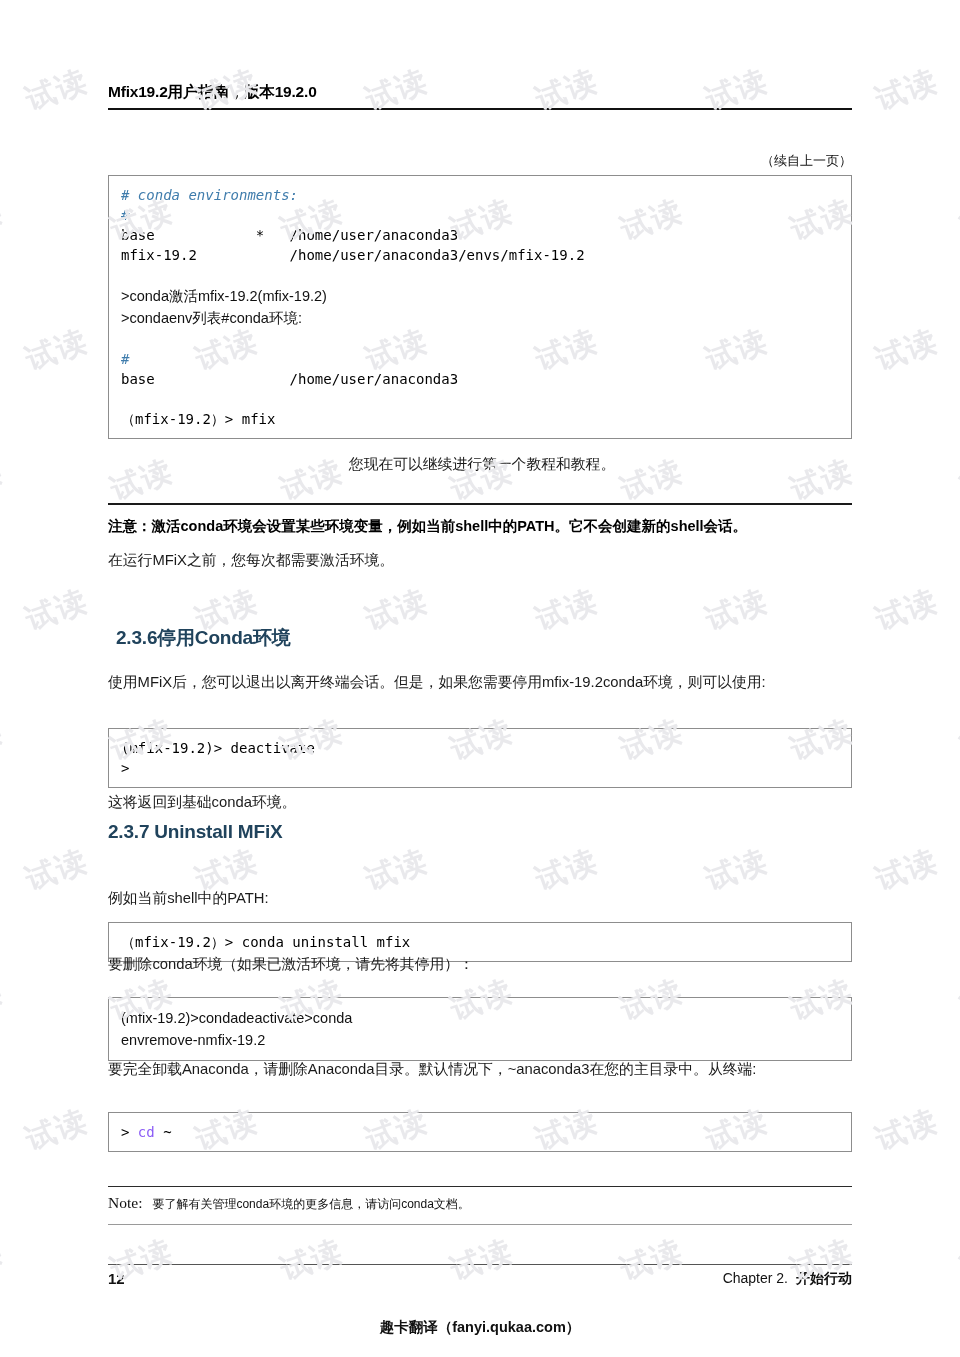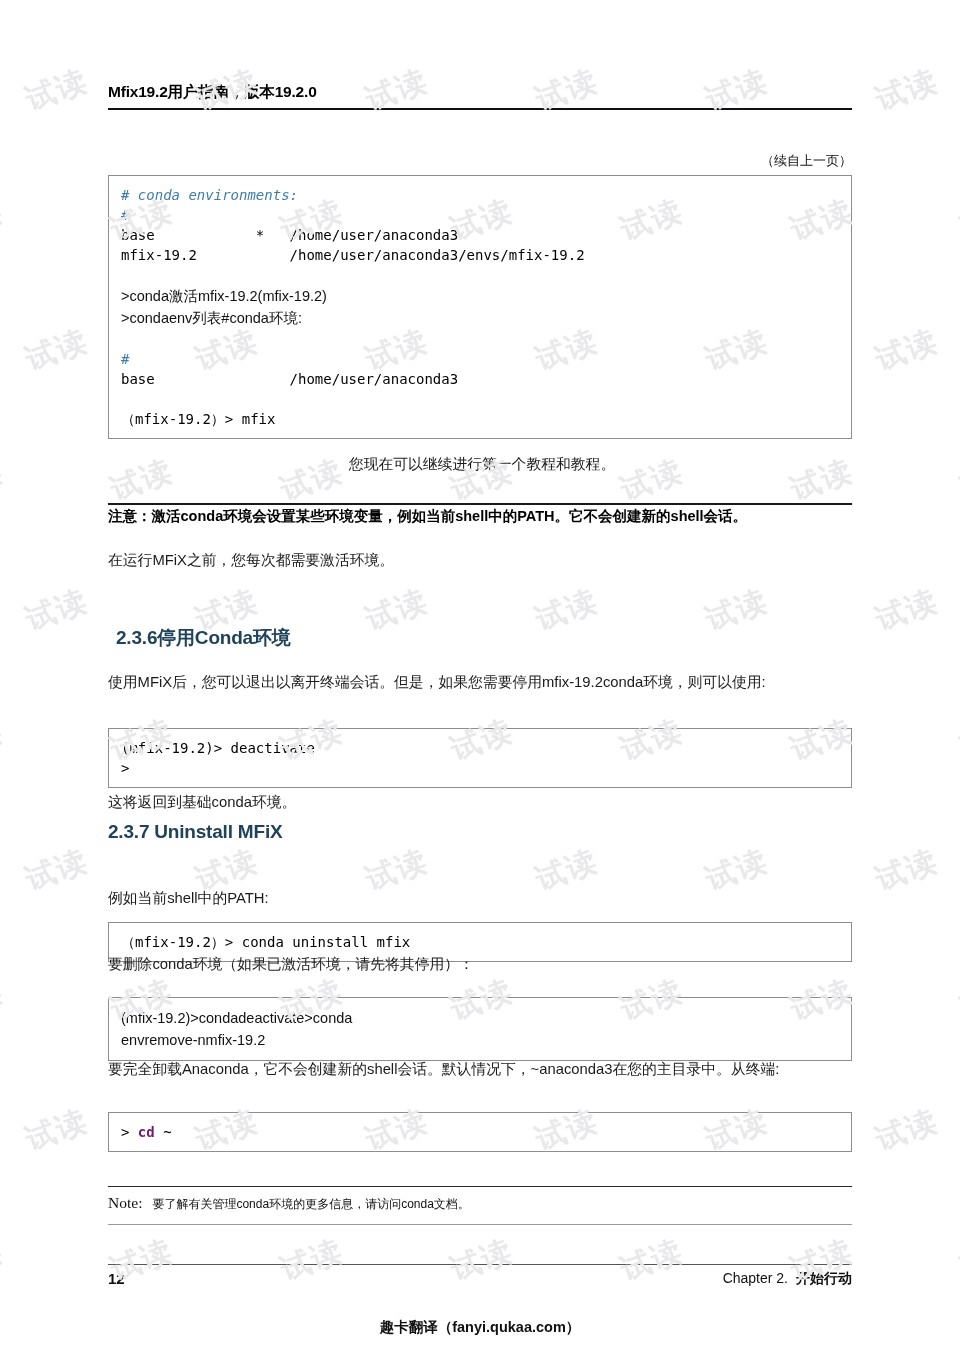--- a/index.html
+++ b/index.html
@@ -82,21 +82,21 @@
   .codeblock pre {
     margin: 0;
     font-family: "DejaVu Sans Mono", "Liberation Mono", monospace;
     font-size: 14px;
     line-height: 20px;
     color: #000;
     white-space: pre;
   }
   .cm { color: #3f7cac; font-style: italic; }
   .cm2 { color: #3f7cac; }
-  .kw { color: #701a75; font-weight: 700; }
+  .kw { color: #8b5cf6; font-weight: 400; }
   .cjk-line {
     font-family: "Liberation Sans", sans-serif;
     font-size: 14.5px;
     line-height: 22px;
     color: #111;
     white-space: pre-wrap;
   }
 
   
   .para {
@@ -117,21 +117,21 @@
     color: #20435c;
     letter-spacing: -0.2px;
   }
 
   
   .admonition-strong {
     position: absolute;
     left: 108px;
     width: 744px;
     border-top: 2px solid #1a1a1a;
-    padding-top: 0;
+    padding-top: 10px;
     font-size: 14.5px;
     font-weight: 700;
     line-height: 22px;
     color: #000;
   }
   .note-box {
     position: absolute;
     left: 108px;
     width: 744px;
     border-top: 1.6px solid #2b2b2b;
@@ -321,21 +321,21 @@
       <pre>（mfix-19.2）&gt; conda uninstall mfix</pre>
     </div>
 
     <div class="para" style="top:952px;">要删除conda环境（如果已激活环境，请先将其停用）：</div>
 
     <div class="codeblock" style="top:997px;">
       <div class="cjk-line">(mfix-19.2)&gt;condadeactivate&gt;conda</div>
       <div class="cjk-line">envremove-nmfix-19.2</div>
     </div>
 
-    <div class="para" style="top:1057px;">要完全卸载Anaconda，它不会创建新的shell会话。默认情况下，~anaconda3在您的主目录中。从终端:</div>
+    <div class="para" style="top:1057px;">要完全卸载Anaconda，请删除Anaconda目录。默认情况下，~anaconda3在您的主目录中。从终端:</div>
 
     <div class="codeblock" style="top:1112px;">
       <pre><span>&gt; </span><span class="kw">cd</span><span> ~</span></pre>
     </div>
 
     <div class="note-box" style="top:1186px;">
       <span class="note-label">Note:</span><span class="note-text">要了解有关管理conda环境的更多信息，请访问conda文档。</span>
     </div>
 
     <div class="footer-rule"></div>

